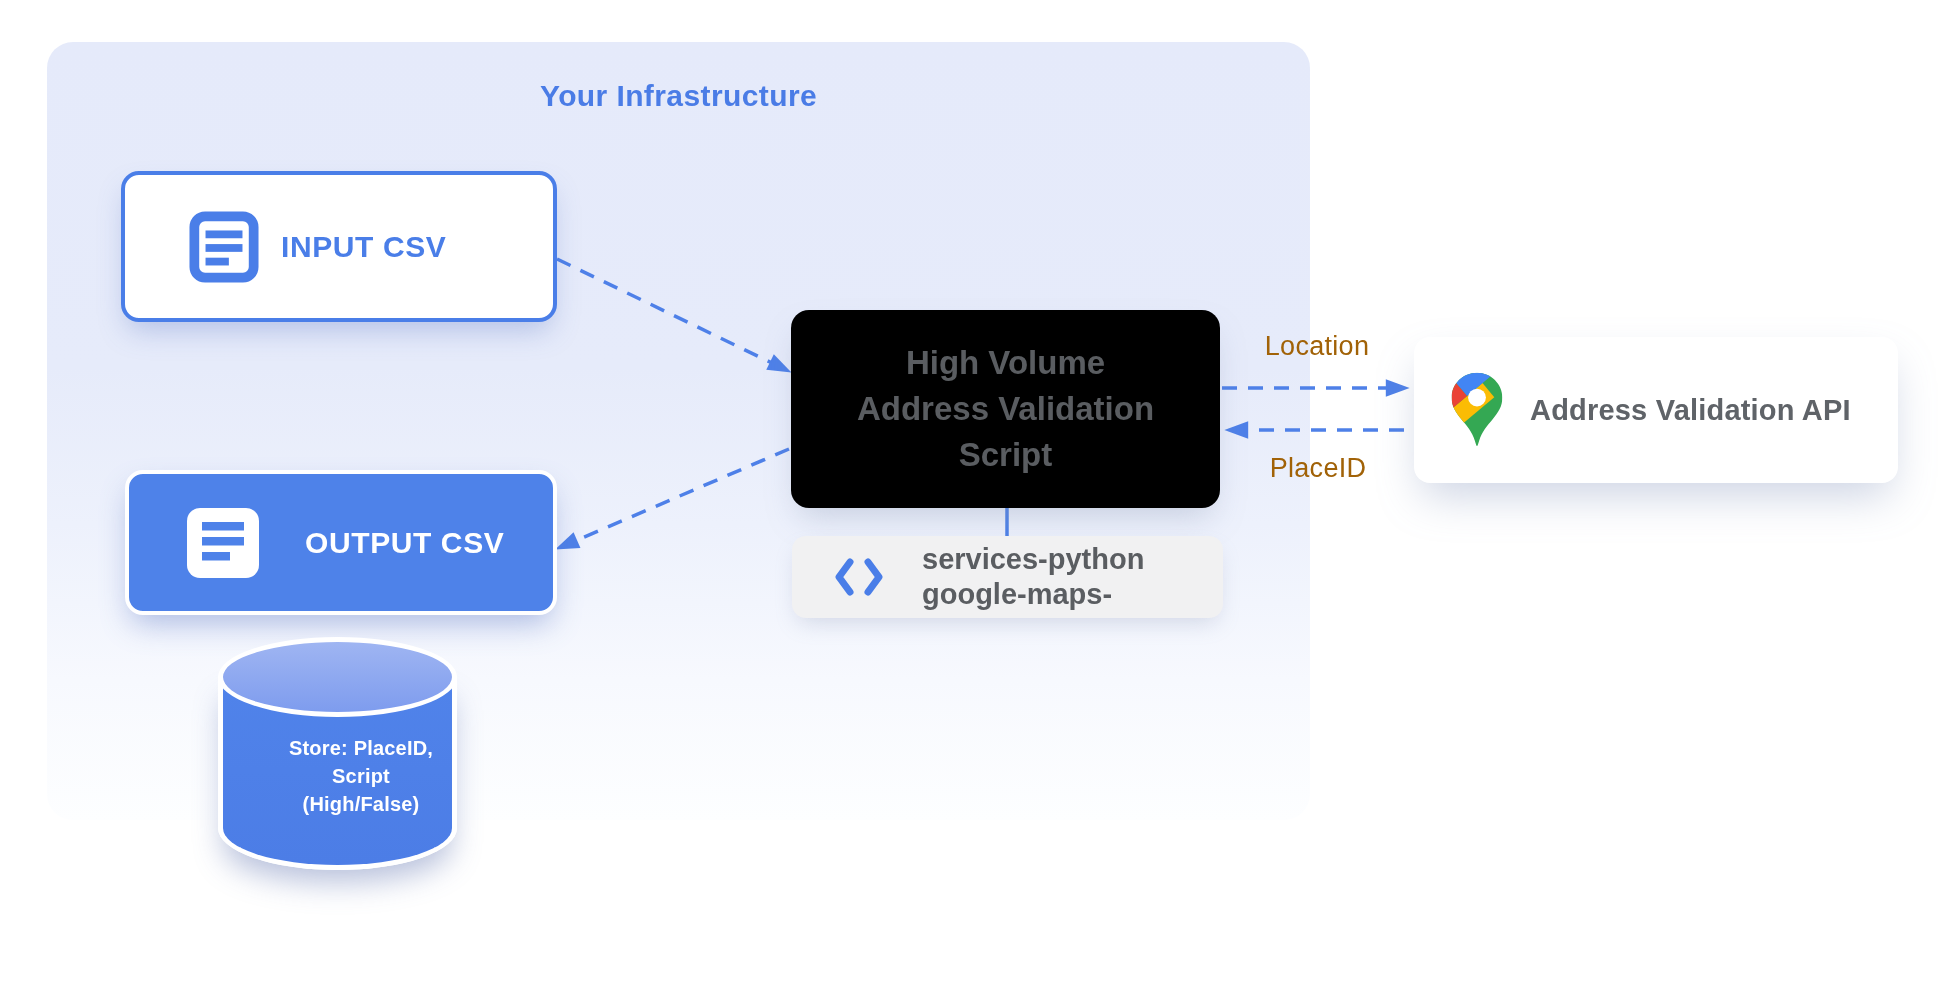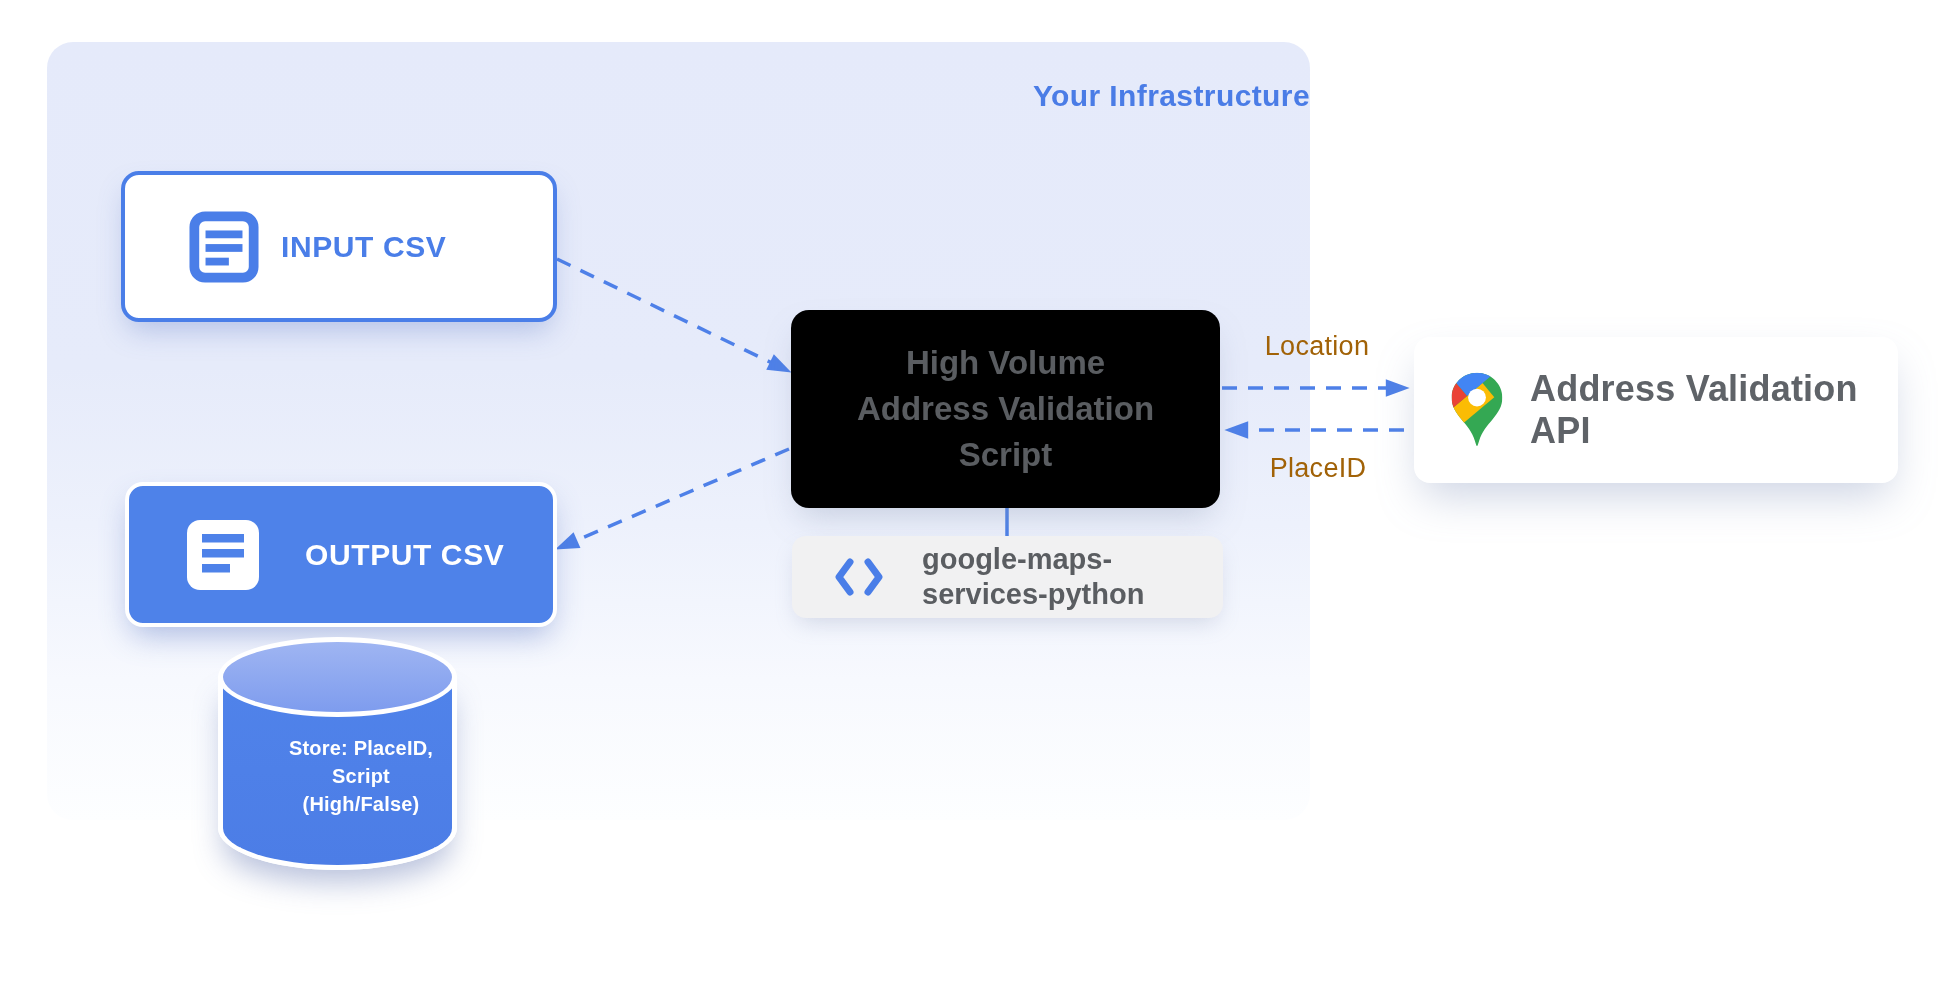--- a/index.html
+++ b/index.html
@@ -8,40 +8,39 @@
   .stage { position:relative; width:1954px; height:988px; background:#ffffff; overflow:hidden; }
 
   
   .infra {
     position:absolute; left:47px; top:42px; width:1263px; height:778px;
     border-radius:26px;
     background:linear-gradient(180deg,#e5eafa 0%,#e6ebfa 42%,#edf1fc 62%,#f7f9fe 82%,#fdfeff 100%);
   }
   .infra-label {
     position:absolute; left:47px; top:79px; width:1263px;
-    text-align:right; font-size:30px; font-weight:bold; color:#4a7ce6; letter-spacing:.4px;
+    text-align:center; font-size:30px; font-weight:bold; color:#4a7ce6; letter-spacing:.4px;
   }
 
   
   .node { position:absolute; display:flex; align-items:center; }
 
   .input-box {
     left:121px; top:171px; width:436px; height:151px;
     background:#ffffff; border:4px solid #4a7ee8; border-radius:18px;
     padding-left:64px; gap:22px;
     box-shadow:0 14px 28px -6px rgba(86,115,195,.35);
   }
   .input-box .label { font-size:30px; font-weight:bold; color:#4a7ee8; letter-spacing:.6px; }
 
   .output-box {
     left:125px; top:470px; width:432px; height:145px;
     background:#4e82e9; border:4px solid #ffffff; border-radius:18px;
     padding-left:58px; gap:46px;
     box-shadow:0 14px 30px -6px rgba(86,115,195,.45);
-    margin-top:12px;
   }
   .output-box .label { font-size:30px; font-weight:bold; color:#ffffff; letter-spacing:.6px; }
 
   
   .cylinder { position:absolute; left:218px; top:637px; width:239px; height:233px; }
   .cyl-side {
     position:absolute; left:0; top:39px; width:239px; height:194px;
     background:linear-gradient(180deg,#5083ea 0%,#4c7de6 100%);
     border:5px solid #ffffff; border-top:none;
     border-radius:0 0 50% 50% / 0 0 42px 42px;
@@ -74,21 +73,21 @@
   }
   .lib-box .label { font-size:29px; font-weight:bold; color:#5a5d61; line-height:35px; }
 
   
   .api-box {
     left:1414px; top:337px; width:484px; height:146px;
     background:#ffffff; border-radius:16px;
     padding-left:36px; gap:26px;
     box-shadow:0 20px 44px -8px rgba(128,146,185,.4);
   }
-  .api-box .label { font-size:36px; font-weight:bold; color:#5f6368; letter-spacing:.2px; }
+  .api-box .label { font-size:29px; font-weight:bold; color:#5f6368; letter-spacing:.2px; }
 
   
   .edge-label {
     position:absolute; width:240px; text-align:center;
     font-size:27px; color:#a16207; letter-spacing:.3px;
   }
   .edge-label.location { left:1197px; top:331px; }
   .edge-label.placeid  { left:1198px; top:453px; }
 
   svg.overlay { position:absolute; left:0; top:0; width:1954px; height:988px; pointer-events:none; }
@@ -152,22 +151,22 @@
       <div>Script</div>
     </div>
   </div>
 
   <div class="node lib-box">
     <svg class="icon" width="50" height="38" viewBox="0 0 50 38">
       <path d="M16 4 L5 19 L16 34" fill="none" stroke="#4a7ee8" stroke-width="7" stroke-linecap="round" stroke-linejoin="round"></path>
       <path d="M34 4 L45 19 L34 34" fill="none" stroke="#4a7ee8" stroke-width="7" stroke-linecap="round" stroke-linejoin="round"></path>
     </svg>
     <div class="label">
+      <div>services-python</div>
       <div>google-maps-</div>
-      <div>services-python</div>
     </div>
   </div>
 
   <div class="node api-box">
     <svg class="icon" width="54" height="79" viewBox="0 0 100 142">
       <defs>
         <clipPath id="pinclip">
           <path d="M50,1 C24,1 3,22 3,47 C3,64 11,75 21,87 C31,99 41,110 46,127 C48,133 49,137 50,137 C51,137 52,133 54,127 C59,110 69,99 79,87 C89,75 97,64 97,47 C97,22 76,1 50,1 Z"></path>
         </clipPath>
       </defs>

